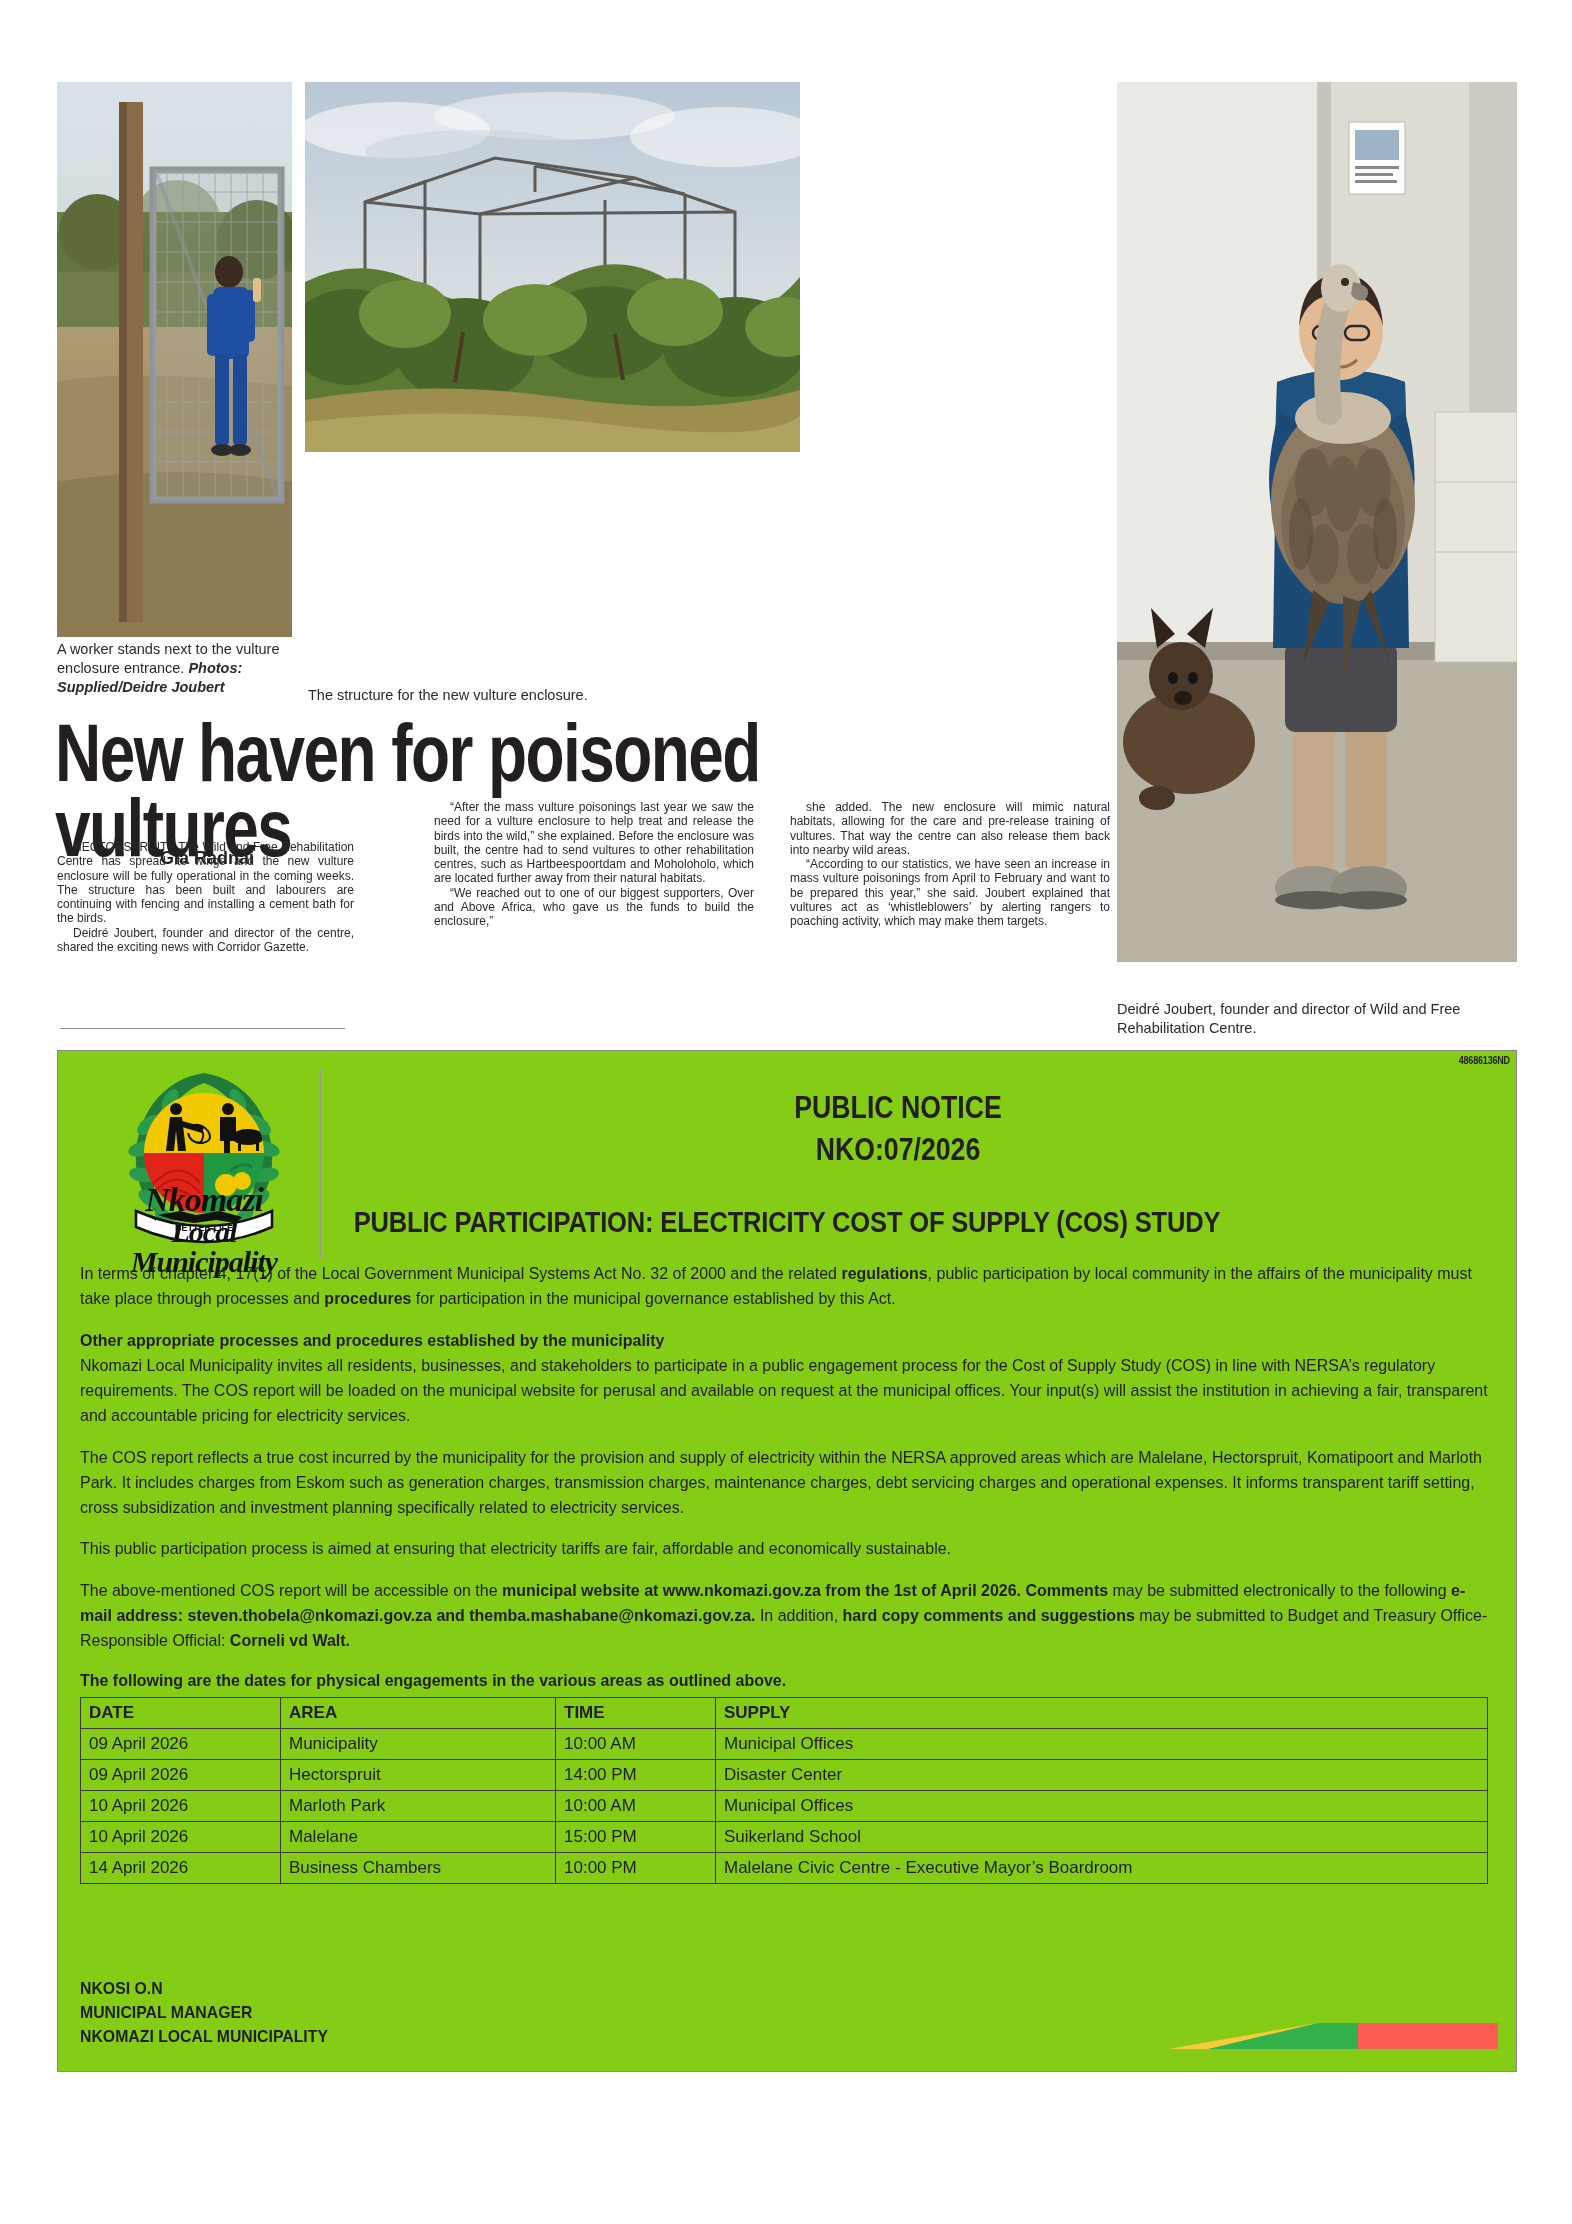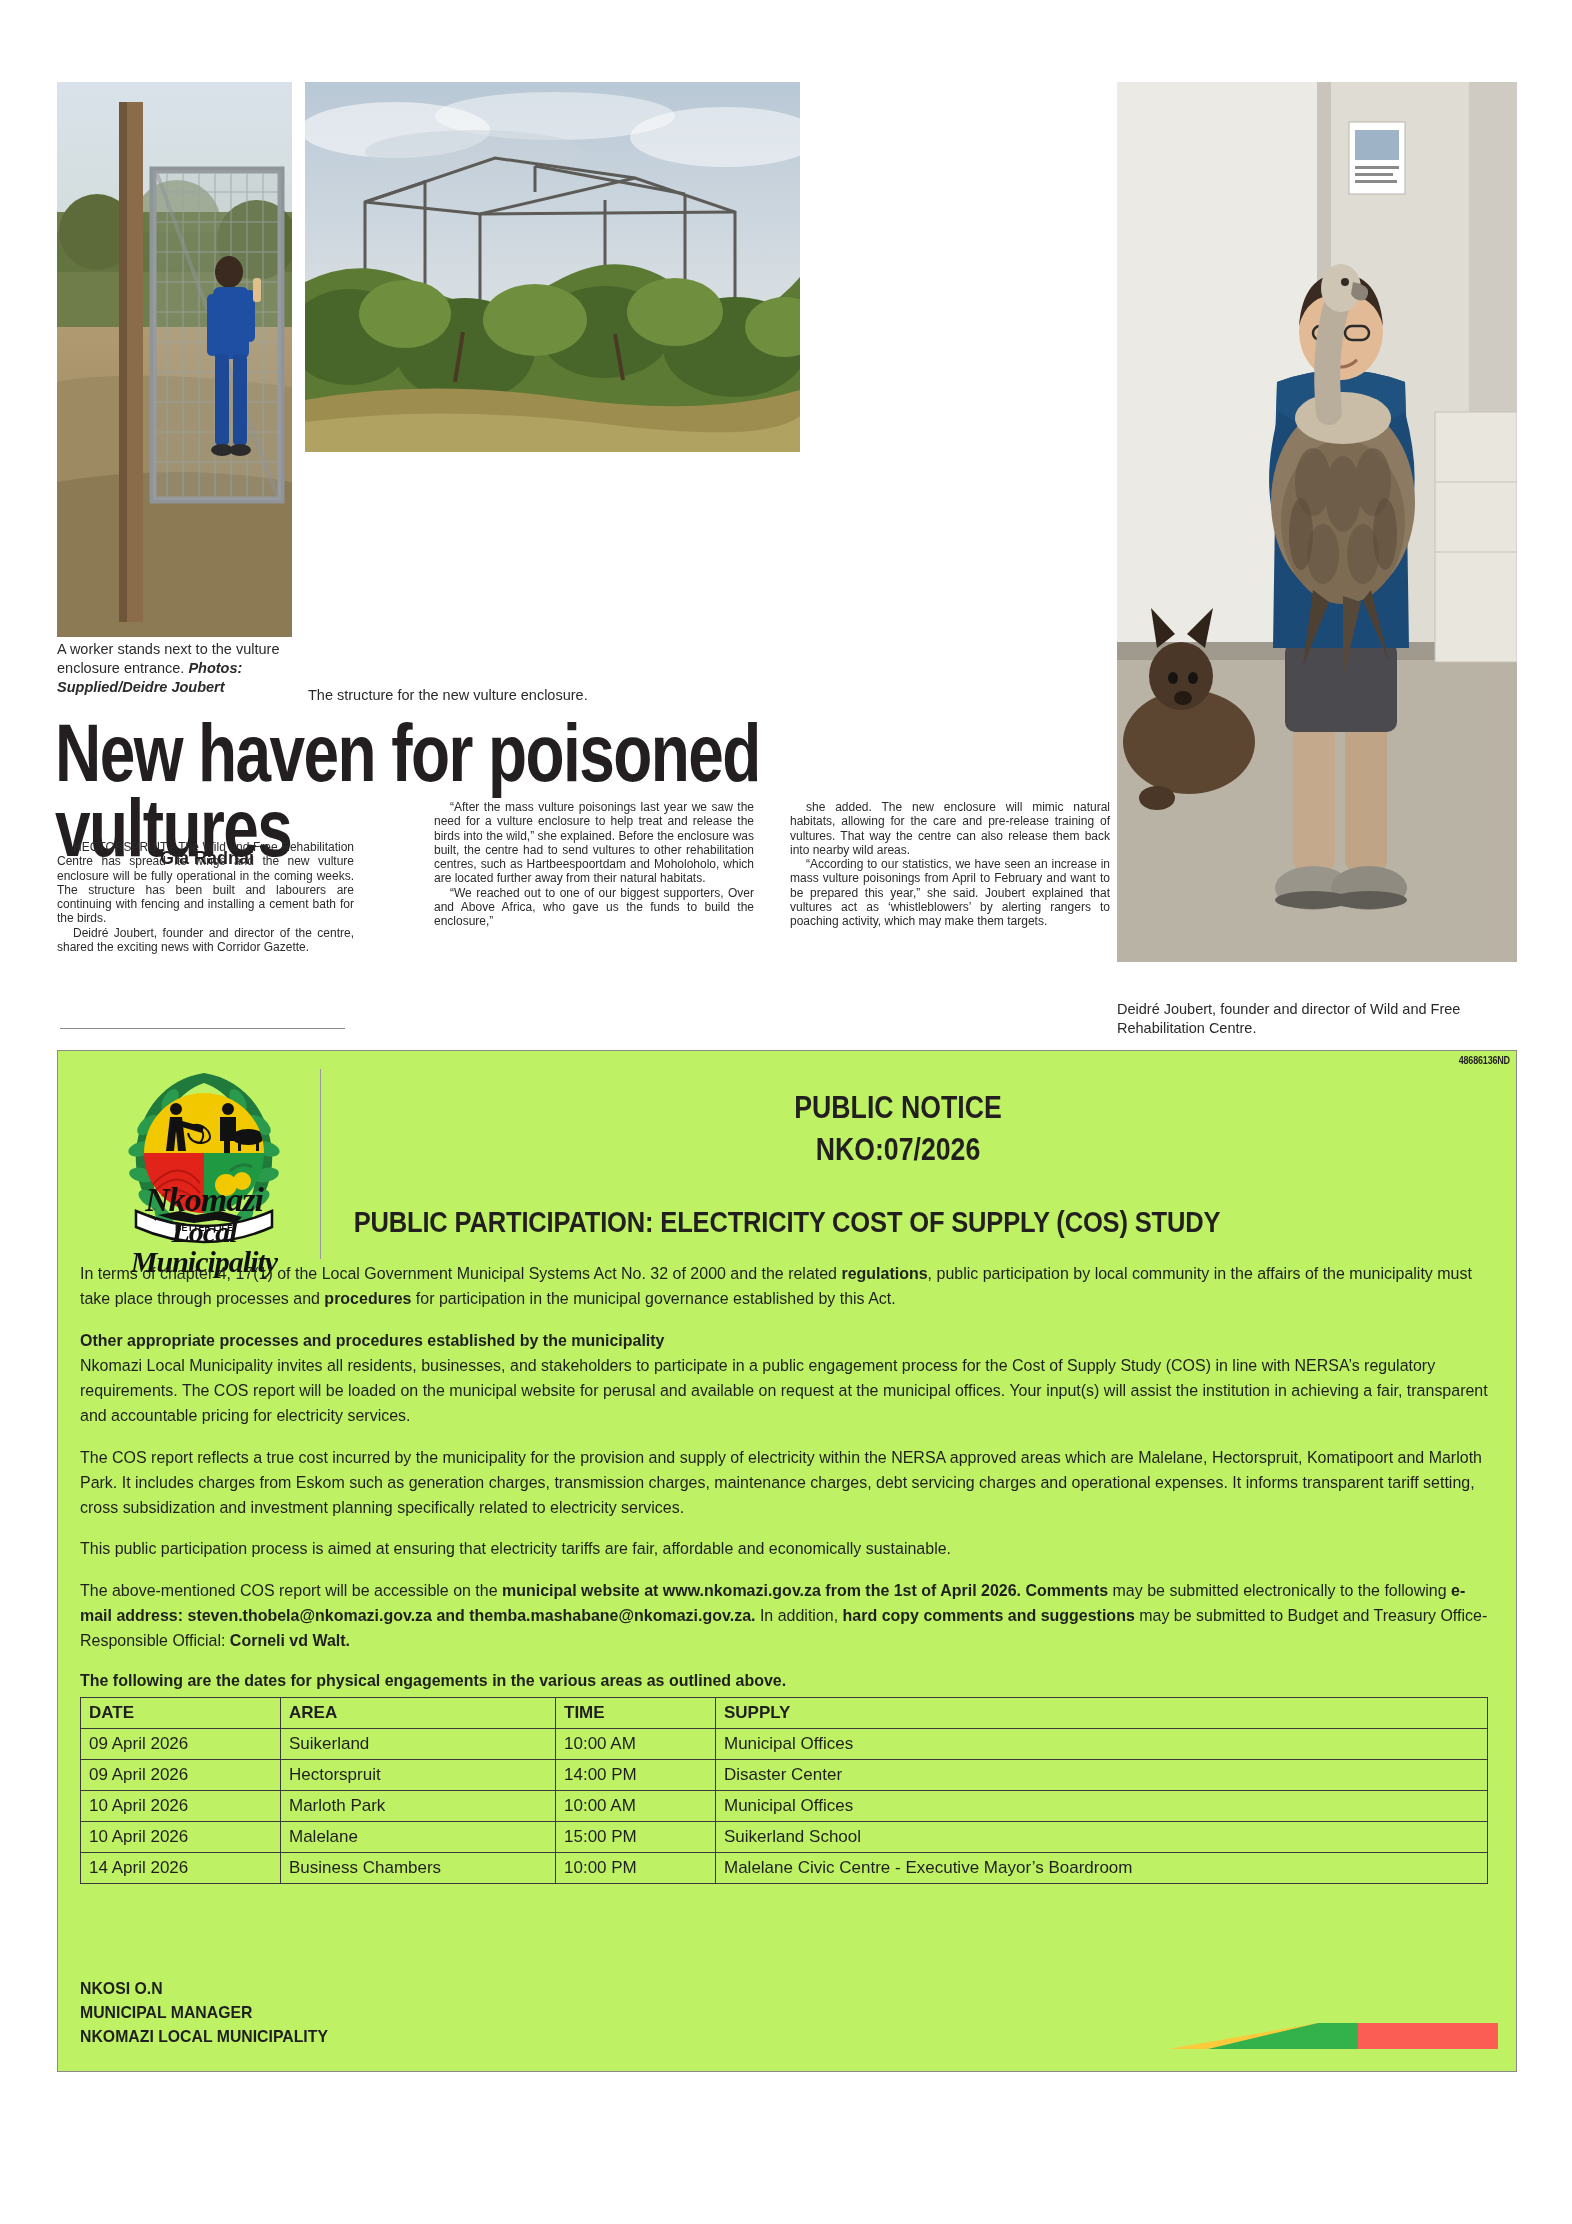--- a/index.html
+++ b/index.html
@@ -74,21 +74,21 @@
   .col p { text-indent:16px; margin:0; }
   #col1 { left:57px; top:840px; width:297px; }
   #col2 { left:434px; top:800px; width:320px; }
   #col3 { left:790px; top:800px; width:320px; }
 
   .rule-col1 { position:absolute; left:60px; top:1028px; width:285px; height:1px; background:#8c8c8c; }
 
   
   .notice-wrap {
     position:absolute; left:57px; top:1050px; width:1460px; height:1022px;
-    border:1px solid #8a8a8a; background:#bef264;
+    border:1px solid #8a8a8a; background:#84cc16;
   }
   .refno {
     position:absolute; right:6px; top:4px;
     font-weight:700; font-size:10px; color:#231f20; letter-spacing:-0.2px;
     transform:scaleX(0.9); transform-origin:right top;
   }
 
   .crest { position:absolute; left:38px; top:14px; width:216px; height:200px; }
   .crest svg { display:block; width:100%; height:100%; }
   .crest-divider { position:absolute; left:262px; top:18px; width:1px; height:190px; background:#9a9a9a; }
@@ -526,21 +526,21 @@
           <tr>
             <th>DATE</th>
             <th>AREA</th>
             <th>TIME</th>
             <th>SUPPLY</th>
           </tr>
         </thead>
         <tbody>
           <tr>
             <td>09 April 2026</td>
-            <td>Suikerland</td>
+            <td>Municipality</td>
             <td>10:00 AM</td>
             <td>Municipal Offices</td>
           </tr>
           <tr>
             <td>09 April 2026</td>
             <td>Hectorspruit</td>
             <td>14:00 PM</td>
             <td>Disaster Center</td>
           </tr>
           <tr>

